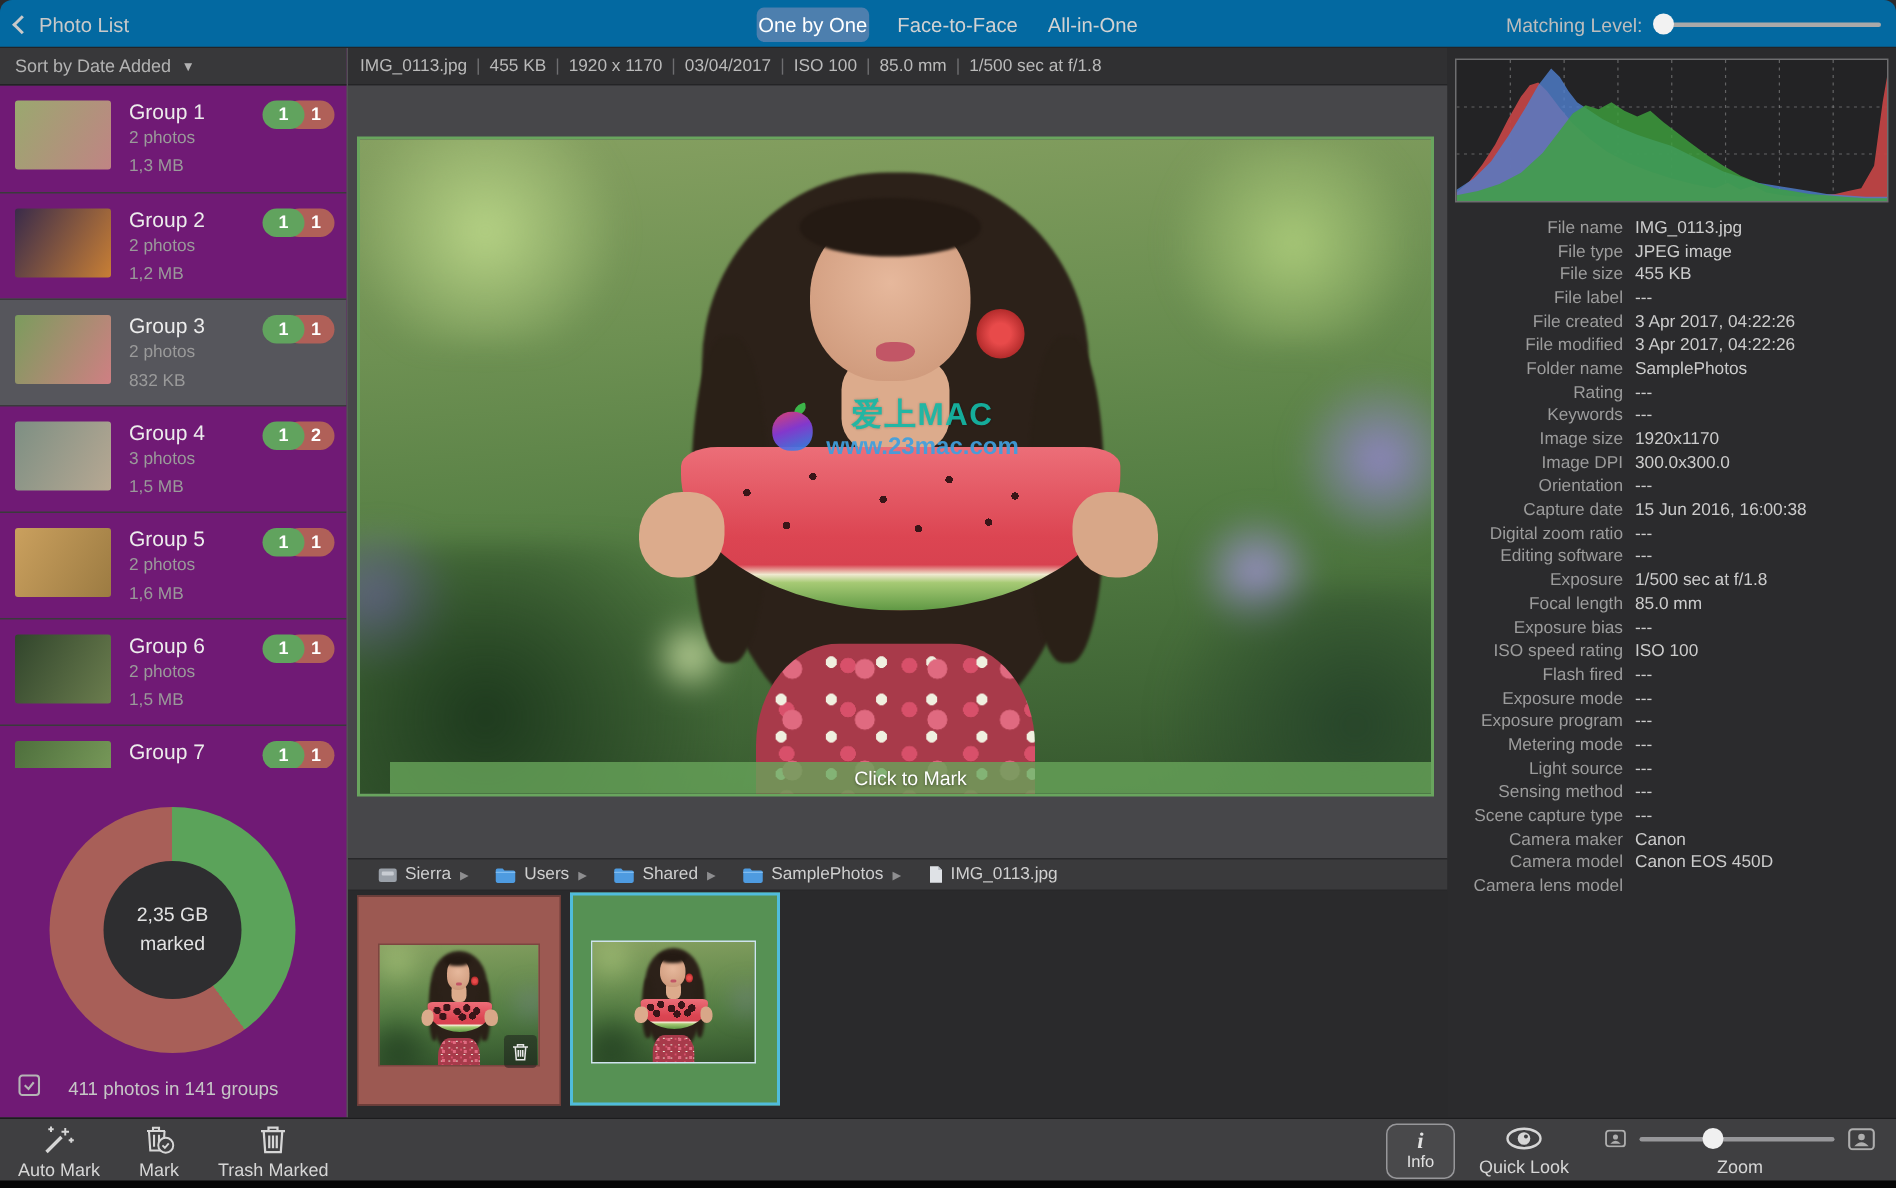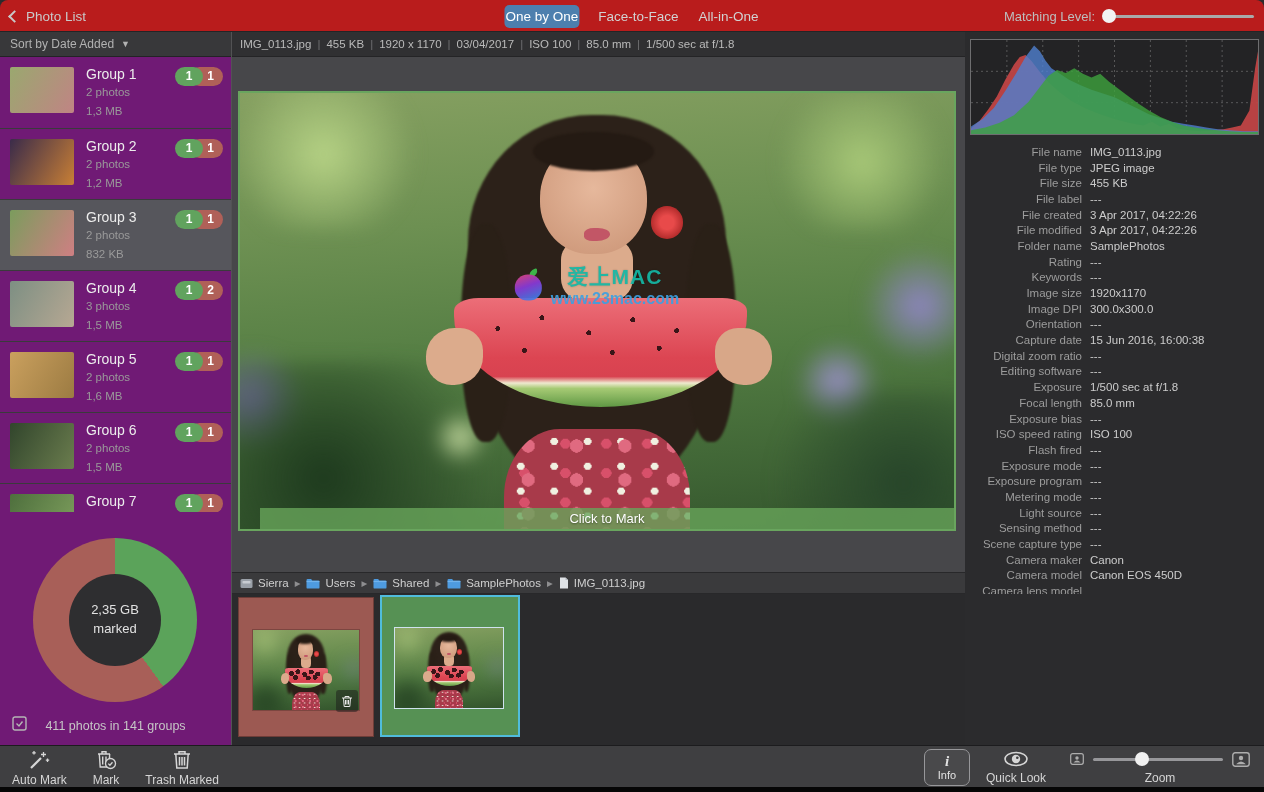--- a/index.html
+++ b/index.html
@@ -4,21 +4,21 @@
 <style>
   * { margin:0; padding:0; box-sizing:border-box; }
   html,body { background:#111; }
   #app {
     position:relative; width:1264px; height:792px; overflow:hidden;
     background:#2b2b2d; font-family:"Liberation Sans", sans-serif;
     -webkit-font-smoothing:antialiased; color:#ccc;
   }
   
   .topbar { position:absolute; left:0; top:0; width:1264px; height:32px;
-    background:#b91c1c; border-bottom:1px solid #242426; border-radius:8px 8px 0 0; }
+    background:#0369a1; border-bottom:1px solid #242426; border-radius:8px 8px 0 0; }
   .back { position:absolute; left:10px; top:0; height:32px; display:flex; align-items:center; gap:7px;
     color:#c9c9c9; font-size:13.5px; cursor:default; }
   .chev-left { width:9px; height:9px; border-left:2.5px solid #c9c9c9; border-bottom:2.5px solid #c9c9c9;
     transform:rotate(45deg); margin-top:1px; }
   .tabs { position:absolute; left:50%; top:0; transform:translateX(-50%); height:32px;
     display:flex; align-items:center; gap:18px; font-size:13.5px; color:#d2d2d2; }
   .tab { padding:4px 1px; border-radius:5px; }
   .tab.sel { background:#4d7fae; color:#fff; }
   .match { position:absolute; right:10px; top:0; height:32px; display:flex; align-items:center; gap:9px;
     font-size:13px; color:#bdbdbd; }
@@ -68,21 +68,21 @@
     background:linear-gradient(160deg,#e8457a 0%,#8a3bdc 45%,#2e8de8 100%); }
   .apple .aleaf { position:absolute; top:0; left:14px; width:9px; height:7px;
     border-radius:80% 10% 80% 10%; background:#3ec24e; transform:rotate(-18deg); }
   .wmtext { text-align:center; }
   .wmtitle { font-size:21px; font-weight:bold; color:#14b8a6; letter-spacing:1px; text-shadow:0 0 2px rgba(0,0,0,.25); }
   .wmurl { font-size:16px; font-weight:bold; color:#3fa0e0; margin-top:-1px; }
   .breadcrumb { position:absolute; left:0; top:540px; width:733px; height:22px; background:#3a3a3c;
     border-top:1px solid #28282a; border-bottom:1px solid #28282a;
     display:flex; align-items:center; padding:0 8px; gap:6px; font-size:11.5px; color:#cfcfcf; }
   .barrow { font-size:7.5px; color:#8e8e90; }
-  .bitem { display:flex; align-items:center; gap:5px; }
+  .bitem { display:flex; align-items:center; gap:5px;margin-left:12px; }
   .filmstrip { position:absolute; left:0; top:562px; width:733px; height:151px; background:#2a2a2c; }
   .card { position:absolute; }
   .card1 { left:6px; top:3px; width:136px; height:140px; background:#9c5952; border:1px solid #6e3d38; }
   .card2 { left:148px; top:1px; width:140px; height:142px; background:#569154; border:2px solid #50bcdc; }
   .cphoto { position:absolute; overflow:hidden; }
   .card1 .cphoto { left:13px; top:31px; width:108px; height:82px; border:1px solid #7c4640; }
   .card2 .cphoto { left:12px; top:30px; width:110px; height:82px; border:1px solid #cfe2ee; }
   .trashov { position:absolute; right:15px; bottom:24px; width:22px; height:22px; border-radius:3px;
     background:rgba(25,25,25,.5); display:flex; align-items:center; justify-content:center; z-index:3; }
   

